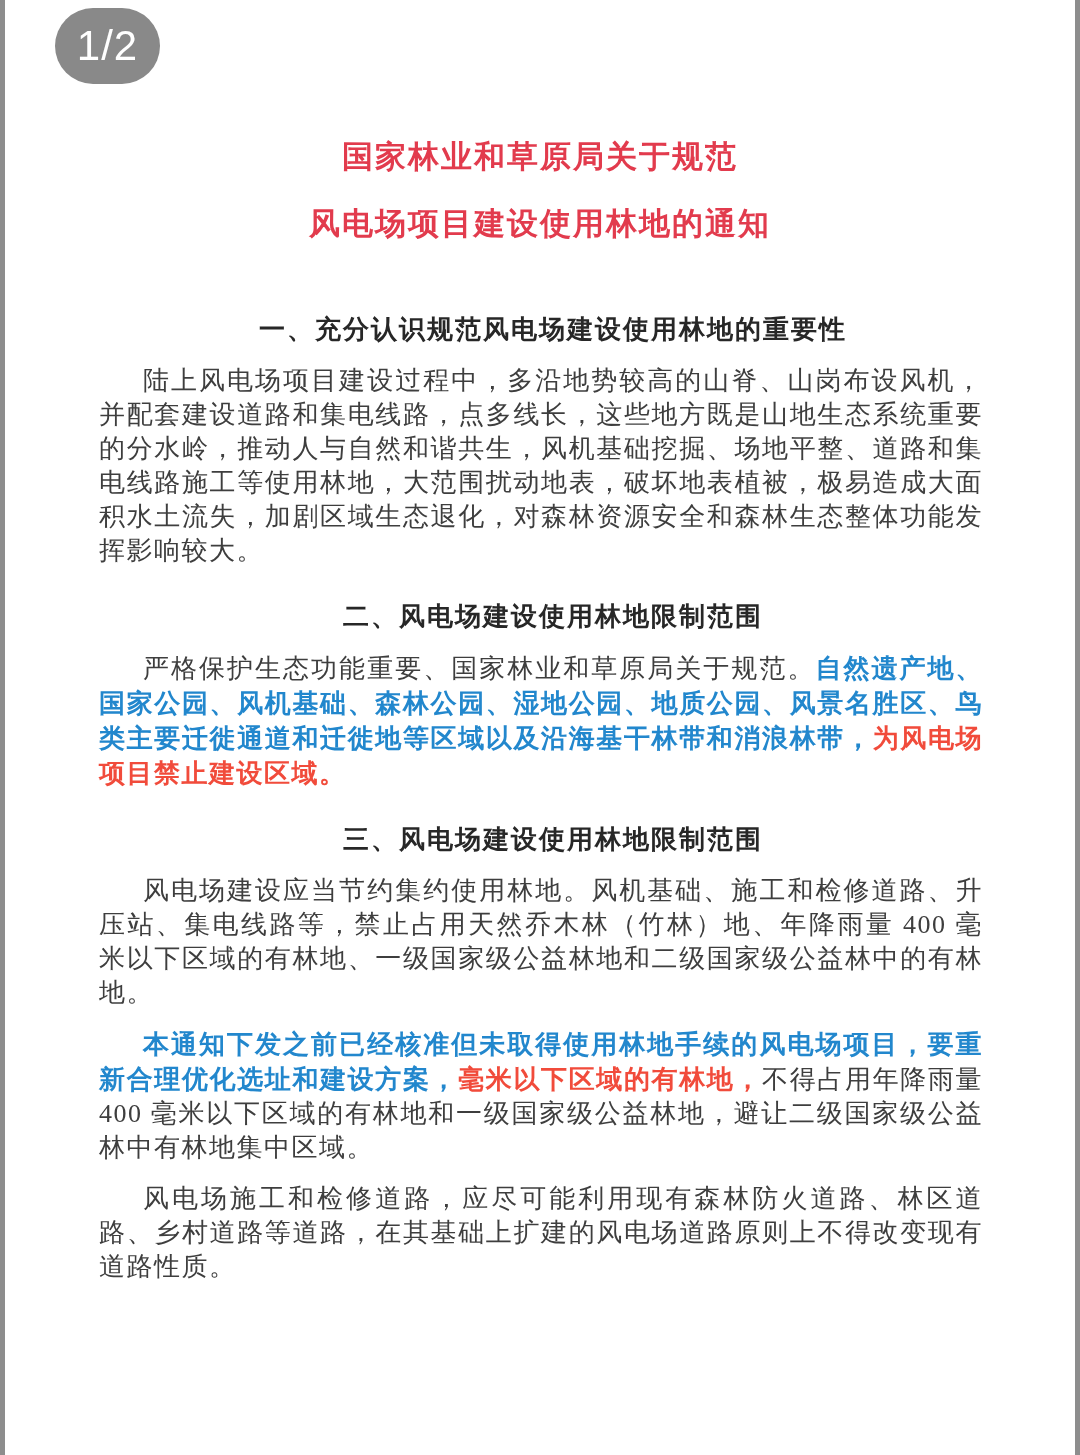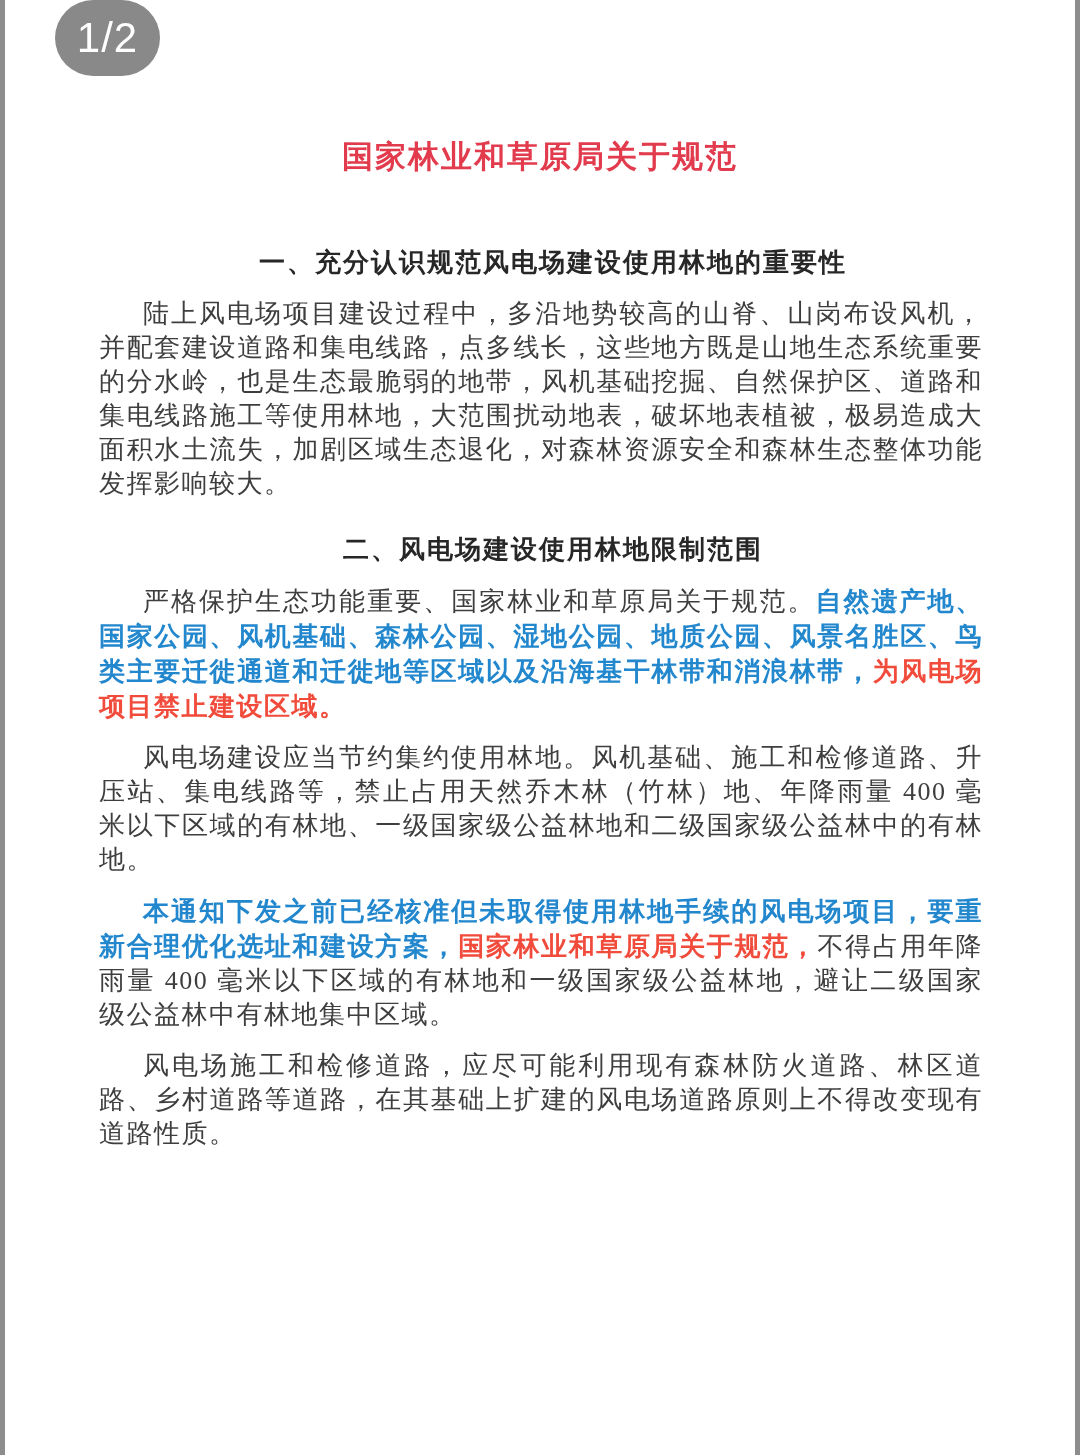--- a/index.html
+++ b/index.html
@@ -20,21 +20,21 @@
     top: 0;
     width: 5px;
     height: 1455px;
     background: var(--edge-color, #8d8d8d);
   }
   .edge-left { left: 0; }
   .edge-right { right: 0; }
   .page-badge {
     position: absolute;
     left: 55px;
-    top: 0;
+    top: 8px;
     min-width: 105px;
     height: 76px;
     box-sizing: border-box;
     background: var(--badge-bg, #898989);
     color: #ffffff;
     border-radius: 38px;
     display: flex;
     align-items: center;
     justify-content: center;
     font-family: "Liberation Sans", sans-serif;
@@ -98,28 +98,30 @@
 </head>
 <body>
 
 <div class="screen">
   <div class="edge-strip edge-left"></div>
   <div class="edge-strip edge-right"></div>
 
   <div class="doc-page">
     <div class="doc-title">
       <div class="title-line">国家林业和草原局关于规范</div>
+      <div class="title-line">风电场项目建设使用林地的通知</div>
     </div>
     <div class="doc-body" id="doc-body">
         <div class="heading"><span class="run-normal">一、充分认识规范风电场建设使用林地的重要性</span></div>
-        <p class="para"><span class="run-normal">陆上风电场项目建设过程中，多沿地势较高的山脊、山岗布设风机，并配套建设道路和集电线路，点多线长，这些地方既是山地生态系统重要的分水岭，也是生态最脆弱的地带，风机基础挖掘、自然保护区、道路和集电线路施工等使用林地，大范围扰动地表，破坏地表植被，极易造成大面积水土流失，加剧区域生态退化，对森林资源安全和森林生态整体功能发挥影响较大。</span></p>
+        <p class="para"><span class="run-normal">陆上风电场项目建设过程中，多沿地势较高的山脊、山岗布设风机，并配套建设道路和集电线路，点多线长，这些地方既是山地生态系统重要的分水岭，推动人与自然和谐共生，风机基础挖掘、场地平整、道路和集电线路施工等使用林地，大范围扰动地表，破坏地表植被，极易造成大面积水土流失，加剧区域生态退化，对森林资源安全和森林生态整体功能发挥影响较大。</span></p>
         <div class="heading"><span class="run-normal">二、风电场建设使用林地限制范围</span></div>
         <p class="para"><span class="run-normal">严格保护生态功能重要、国家林业和草原局关于规范。</span><span class="run-blue">自然遗产地、国家公园、风机基础、森林公园、湿地公园、地质公园、风景名胜区、鸟类主要迁徙通道和迁徙地等区域以及沿海基干林带和消浪林带，</span><span class="run-red">为风电场项目禁止建设区域。</span></p>
+        <div class="heading"><span class="run-normal">三、风电场建设使用林地限制范围</span></div>
         <p class="para"><span class="run-normal">风电场建设应当节约集约使用林地。风机基础、施工和检修道路、升压站、集电线路等，禁止占用天然乔木林（竹林）地、年降雨量 400 毫米以下区域的有林地、一级国家级公益林地和二级国家级公益林中的有林地。</span></p>
-        <p class="para"><span class="run-blue">本通知下发之前已经核准但未取得使用林地手续的风电场项目，要重新合理优化选址和建设方案，</span><span class="run-red">国家林业和草原局关于规范，</span><span class="run-normal">不得占用年降雨量 400 毫米以下区域的有林地和一级国家级公益林地，避让二级国家级公益林中有林地集中区域。</span></p>
+        <p class="para"><span class="run-blue">本通知下发之前已经核准但未取得使用林地手续的风电场项目，要重新合理优化选址和建设方案，</span><span class="run-red">毫米以下区域的有林地，</span><span class="run-normal">不得占用年降雨量 400 毫米以下区域的有林地和一级国家级公益林地，避让二级国家级公益林中有林地集中区域。</span></p>
         <p class="para"><span class="run-normal">风电场施工和检修道路，应尽可能利用现有森林防火道路、林区道路、乡村道路等道路，在其基础上扩建的风电场道路原则上不得改变现有道路性质。</span></p>
       </div>
   </div>
 
   <div class="page-badge">
     <span>1/2</span>
   </div>
 </div>
 
 </body></html>

